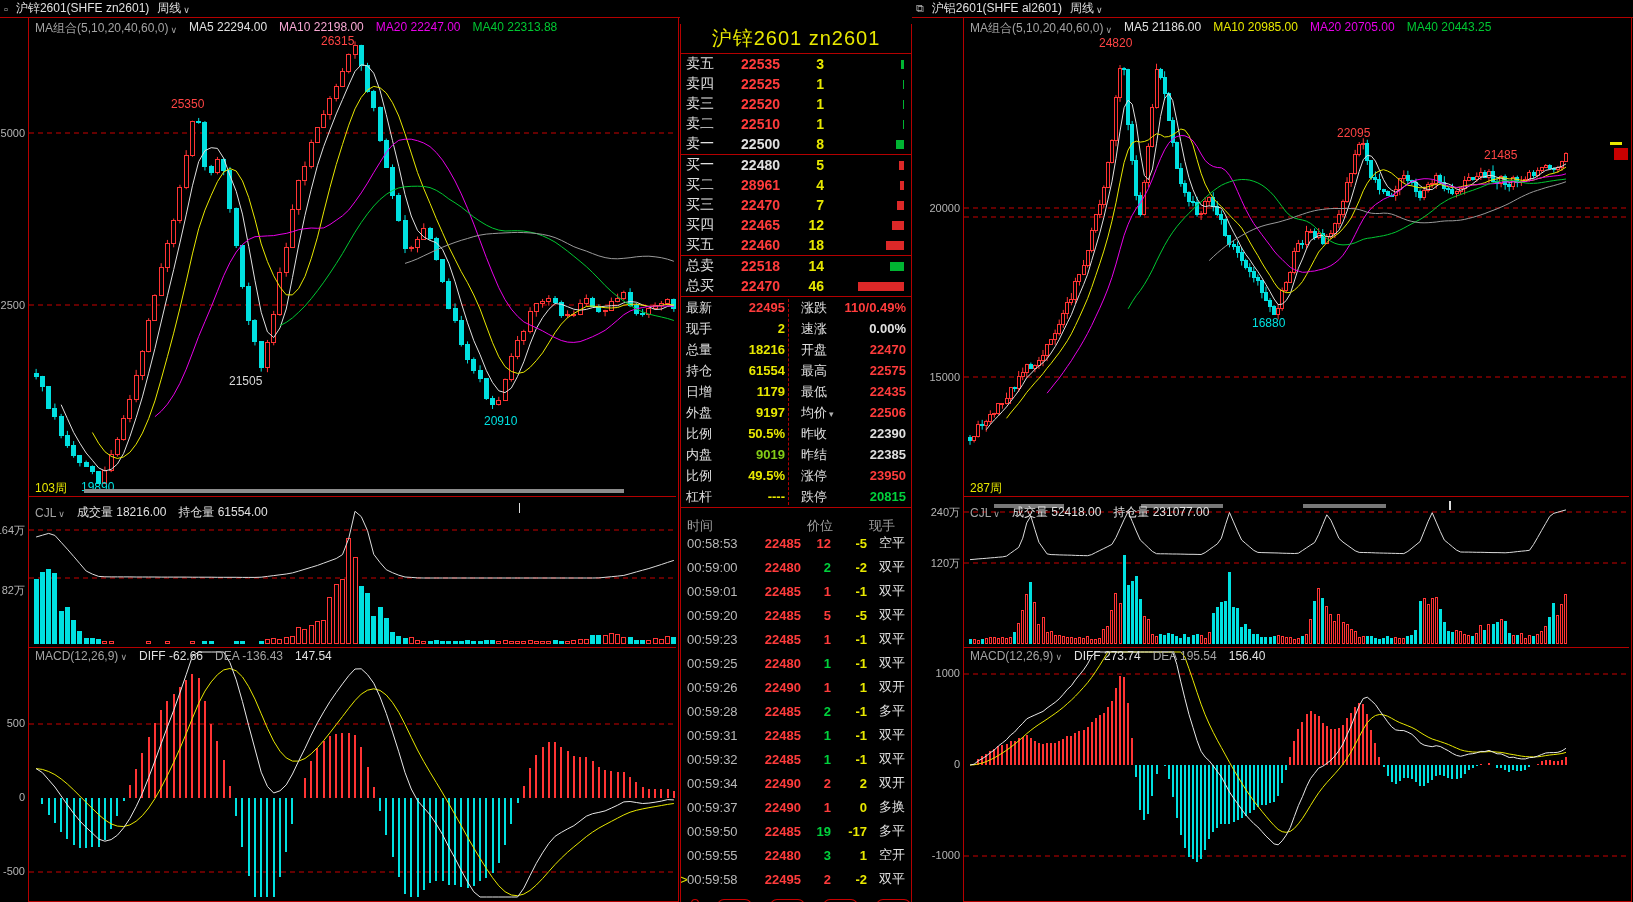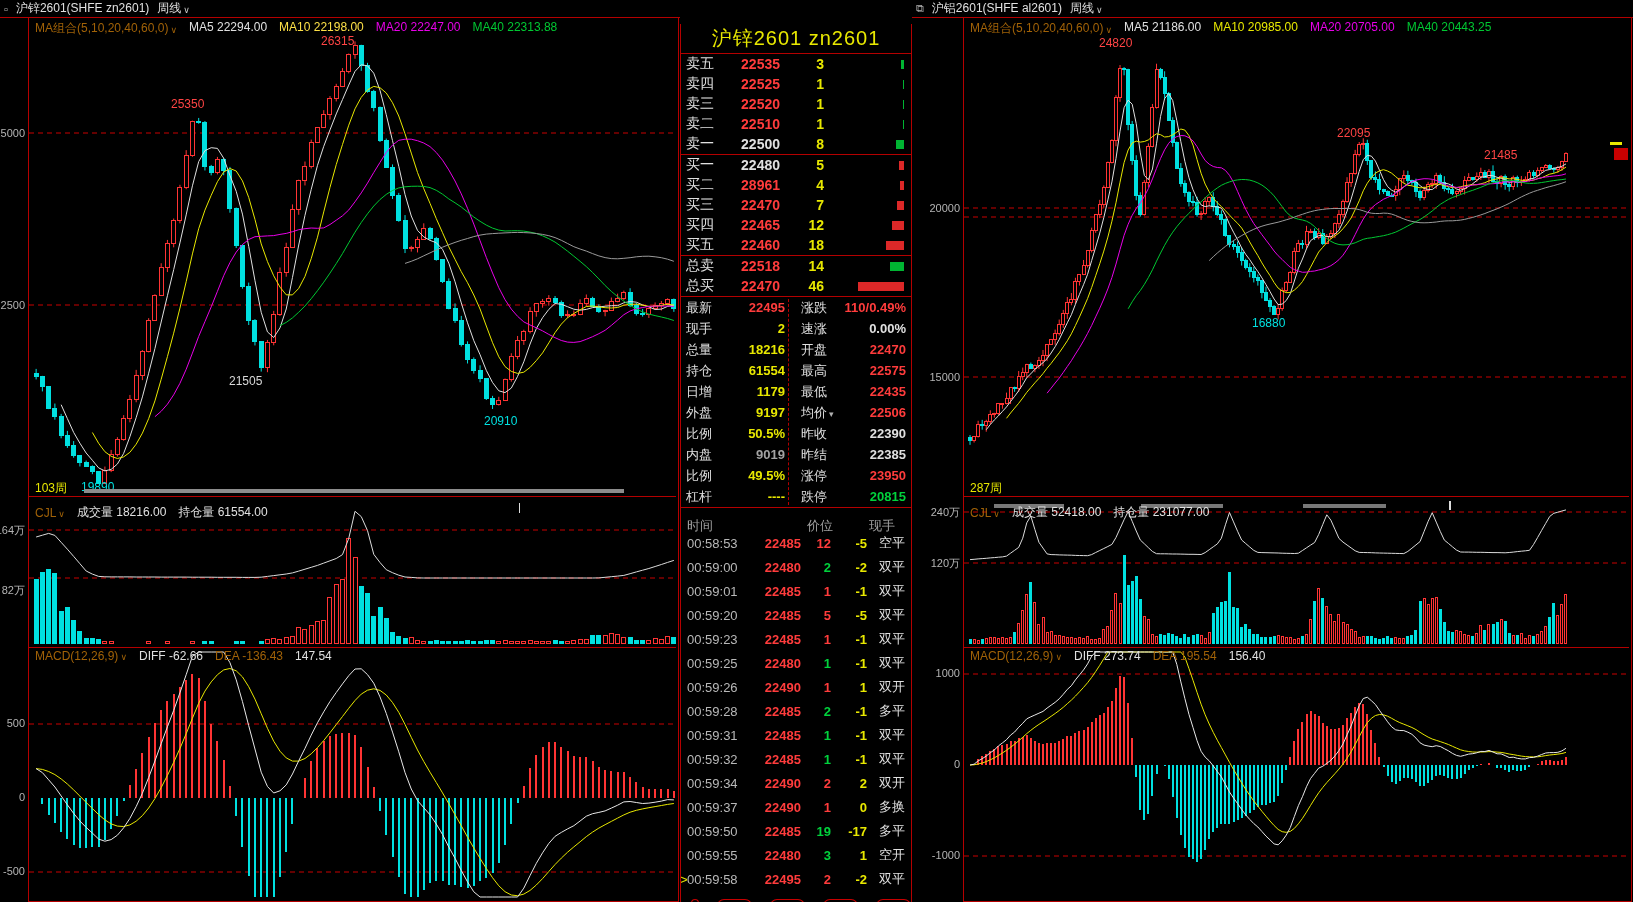--- a/index.html
+++ b/index.html
@@ -11,21 +11,21 @@
   .t-icon{color:#b0b0b0;font-size:11px;}
   .t-period{display:flex;align-items:center;gap:2px;cursor:default;}
   .caret{font-size:9px;color:#c8c8c8;position:relative;top:1px;}
   .axis-strip{position:absolute;top:18px;bottom:0;left:0;}
   .axis-label{position:absolute;right:3px;color:#b4b4b4;font-size:11px;transform:translateY(-50%);white-space:nowrap;}
   .chart-area{position:absolute;top:18px;height:884px;border:1px solid #b40000;border-top:none;box-sizing:border-box;background:#000;}
   .chart-area svg{display:block;}
   .pane-sep{border-bottom:1px solid #b40000;}
   .overlay-header{position:absolute;left:6px;display:flex;gap:12px;font-size:12px;white-space:nowrap;pointer-events:none;}
   .oh-ind{display:flex;gap:2px;align-items:center;pointer-events:auto;}
-  .c-yellow{color:#a16207}.c-white{color:#e0e0e0}
+  .c-yellow{color:#a3a3a3}.c-white{color:#e0e0e0}
 
   
   #quote-panel{position:absolute;left:680px;top:0;width:232px;height:902px;box-sizing:border-box;
     border-left:1px solid #b40000;border-right:1px solid #b40000;background:#000;overflow:hidden;margin-top:24px;}
   .qp-title{height:29px;border-bottom:1px solid #b40000;display:flex;align-items:center;justify-content:center;
     color:#e8e800;font-size:20px;letter-spacing:1px;}
   .ob-row{display:grid;grid-template-columns:34px 60px 44px 1fr;align-items:center;height:20px;padding:0 5px;font-size:14px;}
   .ob-row .lbl{color:#e0e0e0;}
   .ob-row .price{text-align:right;font-weight:700;}
   .ob-row .vol{text-align:right;font-weight:700;color:#e8e800;}
@@ -500,21 +500,21 @@
           <rect x="643.873786407767" y="142.8304392492151" width="2" height="7.16956075078491" fill="#ff3434" shape-rendering="crispEdges"></rect>
           <polyline points="7.126213592233009,120.6 13.378640776699028,121.4 19.631067961165048,123.5 25.88349514563107,126.6 32.13592233009709,130.9 38.3883495145631,136.0 44.640776699029125,141.9 50.89320388349514,148.1 57.14563106796116,154.4 63.398058252427184,160.5 69.6504854368932,166.6 75.90291262135922,171.9 82.15533980582525,175.9 88.40776699029126,178.1 94.66019417475728,178.5 100.91262135922331,176.9 107.16504854368932,173.2 113.41747572815534,167.6 119.66990291262137,160.0 125.92233009708738,150.6 132.17475728155338,139.6 138.4271844660194,127.4 144.6796116504854,114.4 150.93203883495144,100.5 157.18446601941747,85.7 163.43689320388347,70.2 169.6893203883495,55.2 175.94174757281553,43.1 182.19417475728153,33.9 188.44660194174756,26.7 194.6990291262136,21.9 200.9514563106796,20.5 207.20388349514562,22.8 213.45631067961165,28.9 219.70873786407765,38.7 225.96116504854368,51.1 232.2135922330097,65.7 238.4660194174757,80.3 244.71844660194174,93.2 250.97087378640776,103.2 257.22330097087377,109.9 263.47572815533977,113.1 269.7281553398058,113.1 275.9805825242718,110.5 282.2330097087378,105.8 288.4854368932039,99.6 294.7378640776699,92.5 300.9902912621359,84.7 307.24271844660194,76.6 313.49514563106794,68.5 319.74757281553394,60.3 326,52.5 332.252427184466,46.1 338.504854368932,42.2 344.75728155339806,40.8 351.00970873786406,42.4 357.26213592233006,47.0 363.5145631067961,54.5 369.7669902912621,64.3 376.0194174757281,76.4 382.2718446601942,89.3 388.5242718446602,102.0 394.7766990291262,113.5 401.02912621359224,124.2 407.28155339805824,134.5 413.53398058252424,144.9 419.7864077669903,155.7 426.0388349514563,166.7 432.2912621359223,177.8 438.54368932038835,189.1 444.79611650485435,200.0 451.04854368932035,210.4 457.3009708737864,220.4 463.5533980582524,229.7 469.8058252427184,237.8 476.05825242718447,243.7 482.31067961165047,247.0 488.5631067961165,247.7 494.81553398058253,246.1 501.06796116504853,242.4 507.32038834951453,237.0 513.5728155339806,230.6 519.8252427184466,223.5 526.0776699029127,216.5 532.3300970873787,210.1 538.5825242718447,204.2 544.8349514563107,198.9 551.0873786407767,193.8 557.3398058252427,188.6 563.5922330097088,184.1 569.8446601941748,180.1 576.0970873786408,176.7 582.3495145631068,173.4 588.6019417475728,170.1 594.8543689320388,166.9 601.1067961165049,164.2 607.3592233009709,162.3 613.6116504854369,160.9 619.8640776699029,159.7 626.1165048543689,158.6 632.3689320388349,157.5 638.621359223301,156.4 644.873786407767,155.5 " fill="none" stroke="#e8e800" stroke-width="1"></polyline>
           <polyline points="7.126213592233009,120.6 13.378640776699028,124.6 19.631067961165048,131.8 25.88349514563107,139.0 32.13592233009709,147.9 38.3883495145631,156.8 44.640776699029125,165.4 50.89320388349514,173.0 57.14563106796116,179.4 63.398058252427184,185.1 69.6504854368932,191.1 75.90291262135922,193.2 82.15533980582525,191.6 88.40776699029126,187.2 94.66019417475728,179.8 100.91262135922331,170.4 107.16504854368932,158.6 113.41747572815534,145.2 119.66990291262137,129.5 125.92233009708738,113.0 132.17475728155338,95.7 138.4271844660194,78.8 144.6796116504854,62.4 150.93203883495144,44.8 157.18446601941747,26.7 163.43689320388347,8.1 169.6893203883495,4.0 175.94174757281553,4.0 182.19417475728153,4.0 188.44660194174756,4.0 194.6990291262136,4.0 200.9514563106796,14.7 207.20388349514562,31.8 213.45631067961165,53.6 219.70873786407765,77.7 225.96116504854368,101.0 232.2135922330097,124.2 238.4660194174757,138.5 244.71844660194174,145.0 250.97087378640776,142.8 257.22330097087377,136.9 263.47572815533977,126.0 269.7281553398058,112.8 275.9805825242718,100.4 282.2330097087378,87.1 288.4854368932039,74.8 294.7378640776699,63.8 300.9902912621359,53.5 307.24271844660194,44.5 313.49514563106794,35.9 319.74757281553394,27.7 326,21.0 332.252427184466,20.8 338.504854368932,26.6 344.75728155339806,35.2 351.00970873786406,48.9 357.26213592233006,65.4 363.5145631067961,84.1 369.7669902912621,103.8 376.0194174757281,124.6 382.2718446601942,141.0 388.5242718446602,152.6 394.7766990291262,159.7 401.02912621359224,166.8 407.28155339805824,176.0 413.53398058252424,186.5 419.7864077669903,199.0 426.0388349514563,210.3 432.2912621359223,222.5 438.54368932038835,233.9 444.79611650485435,243.8 451.04854368932035,249.0 457.3009708737864,249.0 463.5533980582524,249.0 469.8058252427184,249.0 476.05825242718447,249.0 482.31067961165047,249.0 488.5631067961165,249.0 494.81553398058253,240.1 501.06796116504853,227.5 507.32038834951453,215.3 513.5728155339806,204.8 519.8252427184466,195.4 526.0776699029127,188.3 532.3300970873787,184.4 538.5825242718447,180.9 544.8349514563107,177.7 551.0873786407767,173.0 557.3398058252427,168.2 563.5922330097088,165.7 569.8446601941748,164.4 576.0970873786408,162.9 582.3495145631068,160.1 588.6019417475728,157.2 594.8543689320388,153.9 601.1067961165049,153.5 607.3592233009709,154.5 613.6116504854369,155.5 619.8640776699029,155.1 626.1165048543689,154.2 632.3689320388349,153.1 638.621359223301,151.6 644.873786407767,151.9 " fill="none" stroke="#e8e8e8" stroke-width="1"></polyline>
         </svg>
         <div class="overlay-header" style="top: 2px;">
           <span class="oh-ind c-yellow">
             <span>MA组合(5,10,20,40,60,0)</span>
             <span class="caret c-yellow">∨</span>
           </span>
           <span style="color: rgb(224, 224, 224);">MA5 22294.00</span>
-          <span style="color: #fde047;">MA10 22198.00</span>
+          <span style="color: #f9a8d4;">MA10 22198.00</span>
           <span style="color: rgb(232, 0, 232);">MA20 22247.00</span>
           <span style="color: rgb(0, 200, 50);">MA40 22313.88</span>
         </div>
         <div class="overlay-header" style="top: 486px;">
           <span class="oh-ind c-yellow">
             <span>CJL</span>
             <span class="caret c-yellow">∨</span>
           </span>
           <span class="c-white">成交量 18216.00</span>
           <span class="c-white">持仓量 61554.00</span>
@@ -677,21 +677,21 @@
         </div>
         <div class="st-row">
           <span class="lab">比例</span>
           <span class="val" style="color: rgb(232, 232, 0);">50.5%</span>
           <span></span>
           <span class="lab">昨收</span>
           <span class="val" style="color: rgb(224, 224, 224);">22390</span>
         </div>
         <div class="st-row">
           <span class="lab">内盘</span>
-          <span class="val" style="color: #a3a3a3; text-align: right;">9019</span>
+          <span class="val" style="color: #84cc16; text-align: right;">9019</span>
           <span></span>
           <span class="lab">昨结</span>
           <span class="val" style="color: rgb(224, 224, 224);">22385</span>
         </div>
         <div class="st-row">
           <span class="lab">比例</span>
           <span class="val" style="color: rgb(232, 232, 0);">49.5%</span>
           <span></span>
           <span class="lab">涨停</span>
           <span class="val" style="color: rgb(255, 60, 60);">23950</span>

